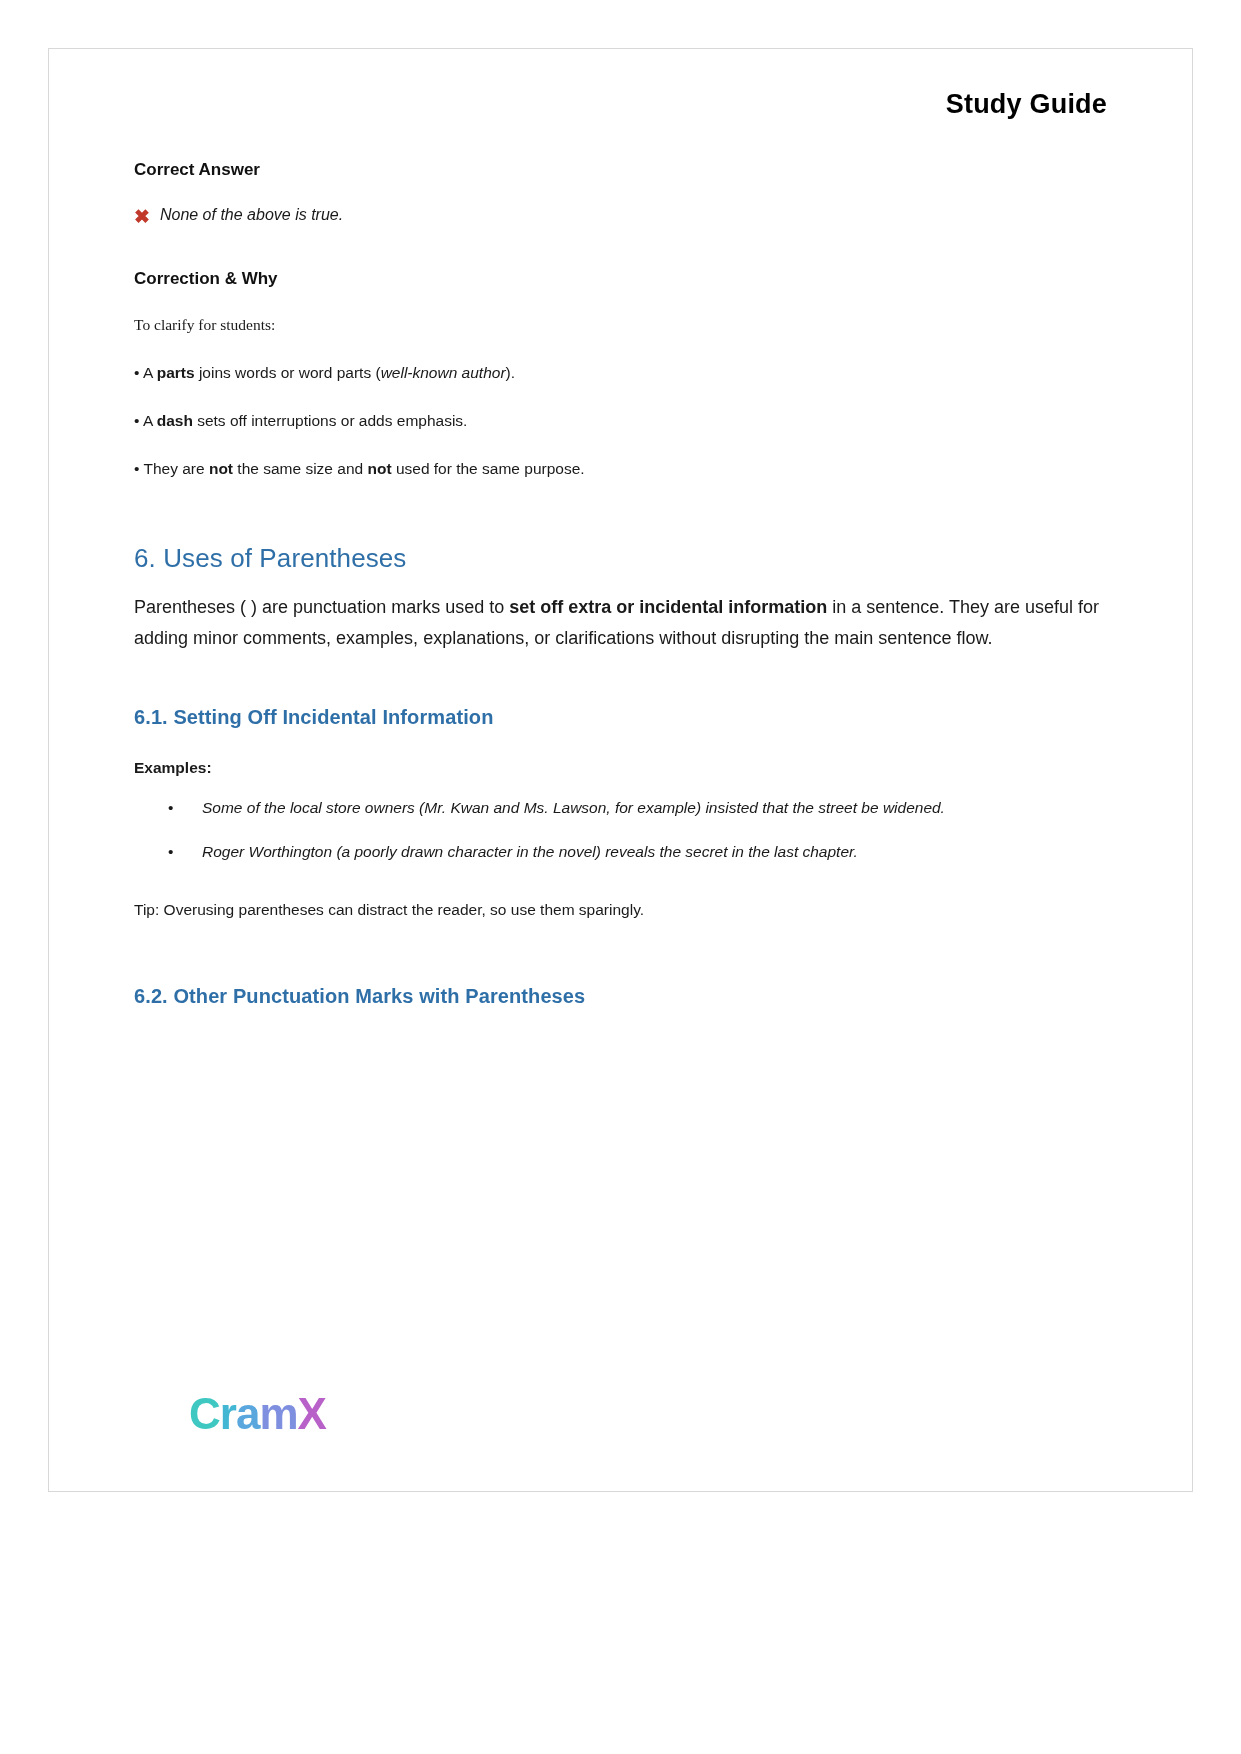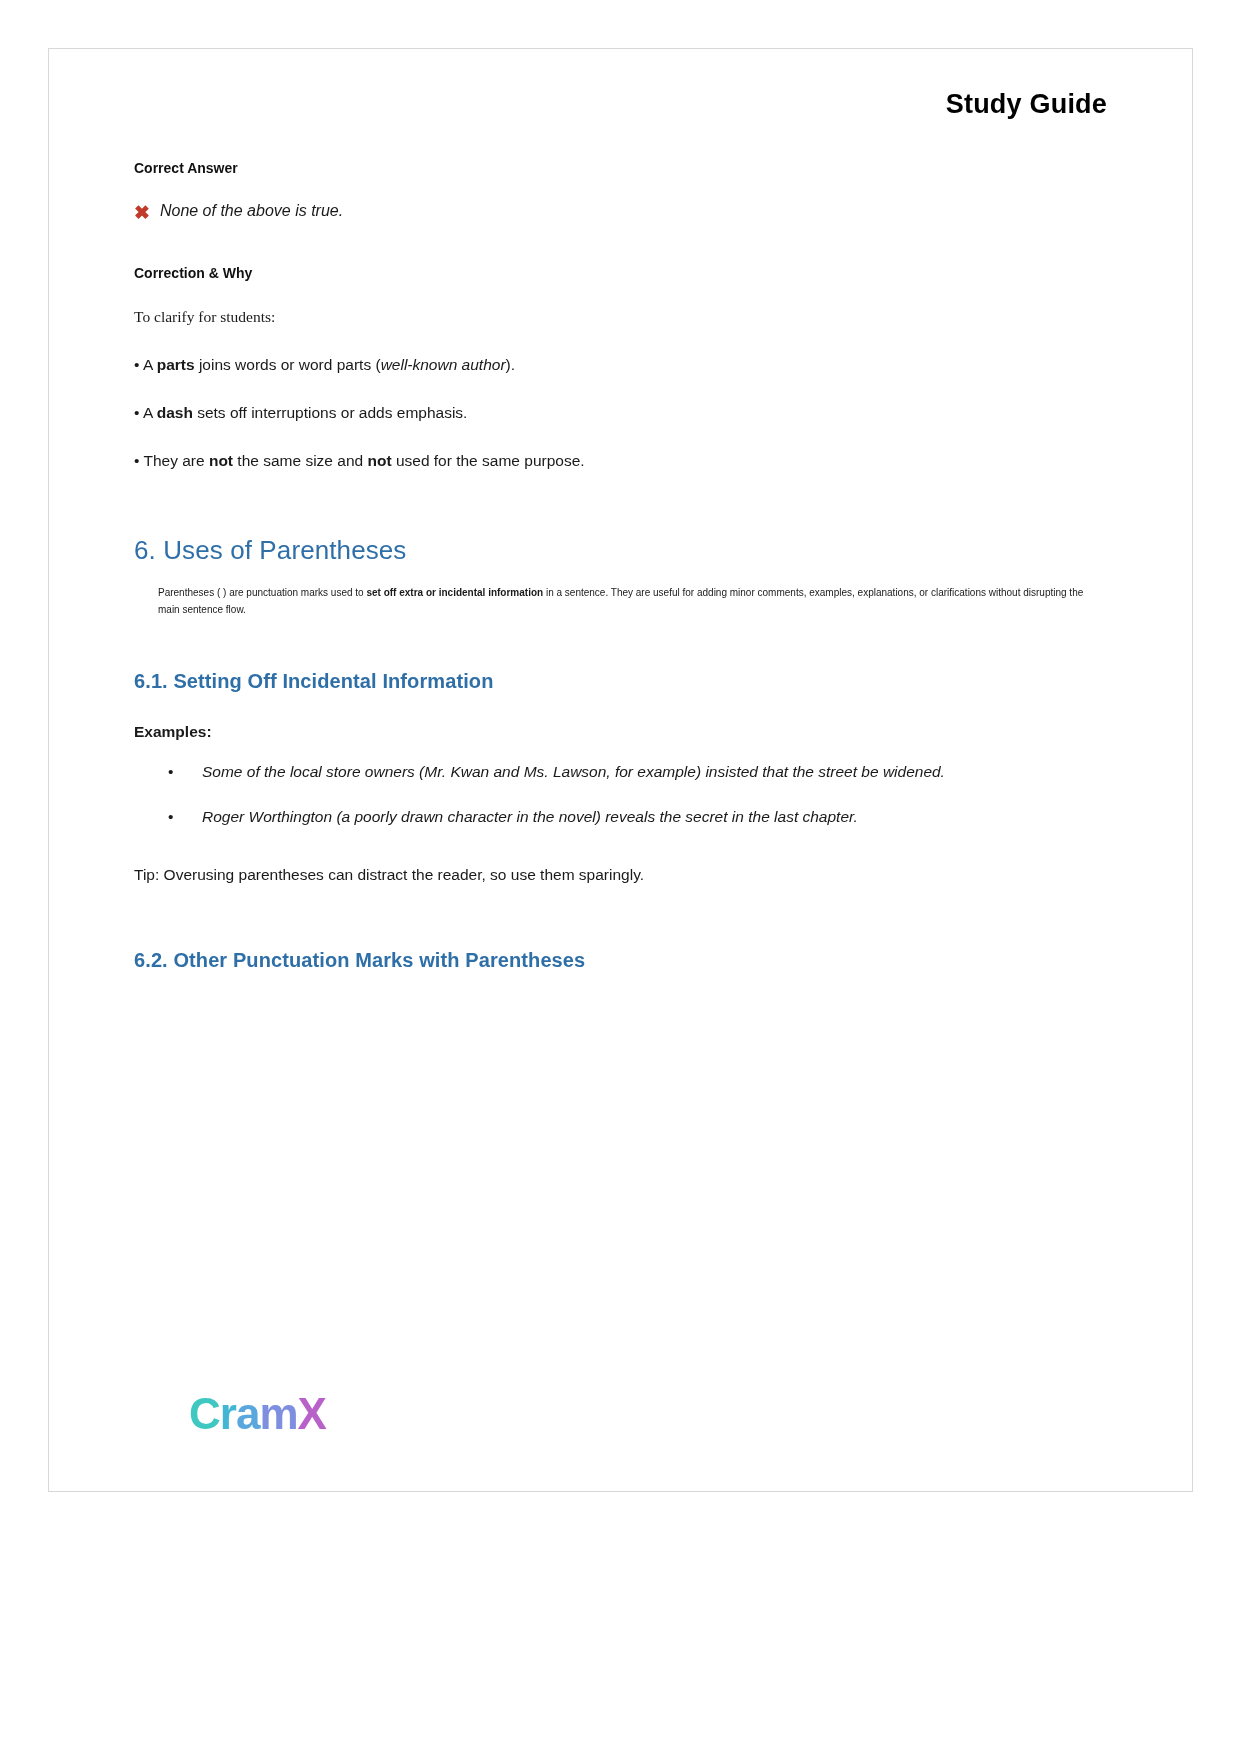--- a/index.html
+++ b/index.html
@@ -59,21 +59,21 @@
     text-align: right;
     font-size: 27px;
     font-weight: 700;
     color: #000;
     padding-top: 40px;
     letter-spacing: .2px;
   }
 
   
   .lbl-bold {
-    font-size: 14px;
+    font-size: 17px;
     font-weight: 700;
     color: #111;
     margin-top: 40px;
   }
   .ans-row {
     display: flex;
     align-items: flex-start;
     margin-top: 26px;
     gap: 10px;
   }
@@ -113,25 +113,24 @@
     letter-spacing: .1px;
   }
   h3.sub {
     font-size: 20px;
     font-weight: 700;
     color: #2f6fa8;
     margin: 52px 0 0 0;
     letter-spacing: .1px;
   }
   .body-para {
-    font-size: 10px;
+    font-size: 18px;
     line-height: 1.72;
     margin-top: 18px;
     color: #1a1a1a;
-    margin-left: 24px;
   }
   .examples-lbl {
     font-size: 15.5px;
     font-weight: 700;
     margin-top: 30px;
   }
   ul.ex {
     list-style: none;
     margin: 18px 0 0 0;
     padding: 0 0 0 68px;

